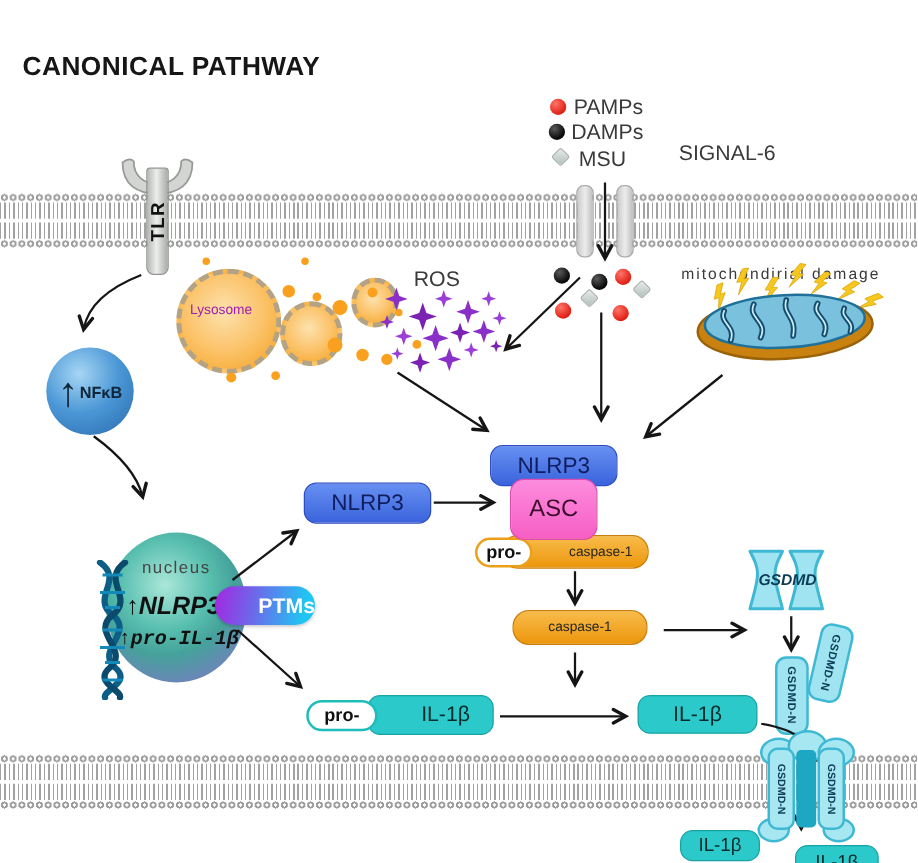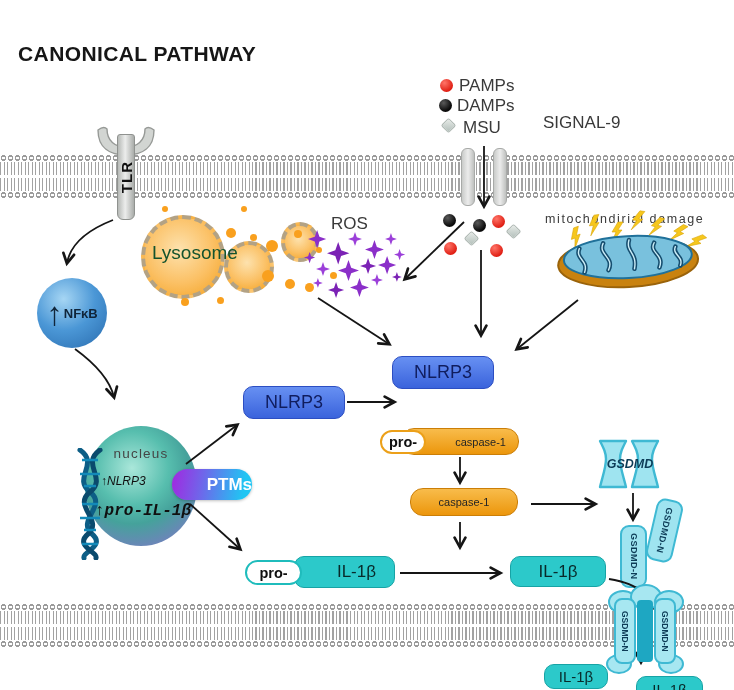--- a/index.html
+++ b/index.html
@@ -31,21 +31,21 @@
   .nfkb { width:70px; height:70px;
     background: radial-gradient(circle at 38% 30%, #a6d6f4 0%, #4b97d6 48%, #2d71b3 92%);
     display:flex; align-items:center; justify-content:center; z-index:3; }
   .nfkb .up { font-size:33px; font-weight:400; color:#10253a; line-height:1; margin-right:1px; }
   .nfkb .txt { font-size:13px; font-weight:800; color:#10253a; }
   .nucleus { width:112px; height:120px; border-radius:50%;
     background: radial-gradient(circle at 42% 35%, #aae7da 0%, #57beae 36%, #45a29b 55%, #6b86b8 78%, #9a63c4 97%);
     z-index:3; }
   .nucleus .nl { position:absolute; left:0; width:100%; text-align:center; top:20px;
     font-size:13.5px; color:#454545; letter-spacing:1.2px; }
-  .nucleus .g1 { position:absolute; left:16px; top:48px; font-size:12px; font-weight:400; font-style:italic; color:#101010; }
+  .nucleus .g1 { position:absolute; left:16px; top:48px; font-size:20px; font-weight:700; font-style:italic; color:#101010; }
   .nucleus .g2 { position:absolute; left:10px; top:76px; font-size:16px; font-weight:800; font-style:italic; color:#101010;font-family:Liberation Mono, monospace; }
 
   
   .tlr-stem { left:117px; top:98px; width:18px; height:86px; z-index:3;
     background: linear-gradient(90deg,#b6b9b6,#ecedec 45%,#a9aca9);
     border:1px solid #8f928f; border-radius:3px 3px 6px 6px;
     display:flex; align-items:center; justify-content:center; }
   .tlr-stem span { writing-mode:vertical-rl; transform:rotate(180deg);
     font-size:15px; font-weight:800; color:#111; letter-spacing:1px; }
 
@@ -53,21 +53,21 @@
   .dot { border-radius:50%; }
   .dot.red { background: radial-gradient(circle at 35% 30%, #ff7468, #df1d12 72%); }
   .dot.blk { background: radial-gradient(circle at 35% 30%, #5a5a5a, #0b0b0b 65%); }
   .diamond { width:11px; height:11px; transform:rotate(45deg); border-radius:2px;
     background: linear-gradient(135deg,#e7ebe8,#b3bfba); border:1px solid #aab4af; }
 
   
   .vesicle { border-radius:50%; border:4px dashed #b3a284;
     background: radial-gradient(circle at 45% 40%, #fde2ae 0%, #fbc064 55%, #f4a426 96%); z-index:2; }
   .odot { border-radius:50%; background:#f9a01e; z-index:2; }
-  .lyso-label { font-size:19px; color:#14532d; z-index:3; }
+  .lyso-label { font-size:11px; color:#a21caf; z-index:3; }
 
   
   .pbox { display:flex; align-items:center; justify-content:center; font-weight:400; z-index:4; }
   .blue  { background:linear-gradient(180deg,#6790f2,#3a63dc); border:1.5px solid #2c4ec2;
            border-radius:10px; color:#101d5e; font-size:18px; }
   .pinkb { background:linear-gradient(180deg,#fd8cdd,#f65ec4); border:1.5px solid #df4cb0;
            border-radius:11px; color:#3c0c2e; font-size:19px; }
   .orangeb { background:linear-gradient(180deg,#f8bc4b,#ec960c); border:1.5px solid #cb7e07;
            border-radius:13px; color:#252525; font-size:11px; }
   .tealb { background:#2cc9ca; border:1.5px solid #17a3a5; border-radius:10px;
@@ -129,21 +129,21 @@
   <div class="abs tlr-stem">
     <span>TLR</span>
   </div>
 
   <div class="abs dot red" style="left:440px; top:43px; width:13px; height:13px;"></div>
   <div class="abs biglabel" style="left:459px; top:40px;">PAMPs</div>
   <div class="abs dot blk" style="left:439px; top:63px; width:13px; height:13px;"></div>
   <div class="abs biglabel" style="left:457px; top:60px;">DAMPs</div>
   <div class="abs diamond" style="left:443px; top:84px;"></div>
   <div class="abs biglabel" style="left:463px; top:82px;">MSU</div>
-  <div class="abs biglabel" style="left:543px; top:77px;">SIGNAL-9</div>
+  <div class="abs biglabel" style="left:543px; top:77px;">SIGNAL-6</div>
 
   <div class="abs vesicle" style="left:141px; top:179px; width:84px; height:84px;"></div>
   <div class="abs vesicle" style="left:224px; top:205px; width:50px; height:52px;"></div>
   <div class="abs vesicle" style="left:281px; top:186px; width:38px; height:40px;"></div>
   <div class="abs lyso-label" style="left:152px; top:206px;">Lysosome</div>
   <div class="abs odot" style="left:226px; top:192px; width:10px; height:10px;"></div>
   <div class="abs odot" style="left:250px; top:198px; width:7px; height:7px;"></div>
   <div class="abs odot" style="left:266px; top:204px; width:12px; height:12px;"></div>
   <div class="abs odot" style="left:262px; top:234px; width:12px; height:12px;"></div>
   <div class="abs odot" style="left:285px; top:243px; width:10px; height:10px;"></div>
@@ -237,20 +237,23 @@
   </div>
 
   <div class="abs pbox blue" style="left:392px; top:320px; width:102px; height:33px; z-index:4;">
     <span>NLRP3</span>
   </div>
   <div class="abs pbox orangeb" style="left:401px; top:392px; width:118px; height:27px; z-index:4; justify-content:flex-end; padding-right:12px;">
     <span>caspase-1</span>
   </div>
   <div class="abs propill or" style="left:380px; top:394px; width:46px; height:24px;">
     <span>pro-</span>
+  </div>
+  <div class="abs pbox pinkb" style="left:408px; top:347px; width:70px; height:49px; z-index:5;">
+    <span>ASC</span>
   </div>
 
   <div class="abs pbox orangeb" style="left:410px; top:452px; width:108px; height:28px;">
     <span>caspase-1</span>
   </div>
 
   <svg class="art" style="left:596px; top:402px; z-index:4;" width="68" height="52" viewBox="0 0 68 52">
     <path d="M4,3 C12,3 22,3 30,3 C26,11 24,15 24,21 C24,29 27,37 30,49 C22,49 12,49 4,49 C7,37 10,29 10,21 C10,15 8,11 4,3 Z" fill="#9fe4f0" stroke="#3fb9d3" stroke-width="2.4" stroke-linejoin="round"></path>
     <path d="M36,3 C44,3 54,3 62,3 C58,11 56,15 56,21 C56,29 59,37 62,49 C54,49 44,49 36,49 C39,37 42,29 42,21 C42,15 40,11 36,3 Z" fill="#9fe4f0" stroke="#3fb9d3" stroke-width="2.4" stroke-linejoin="round"></path>
   </svg>

